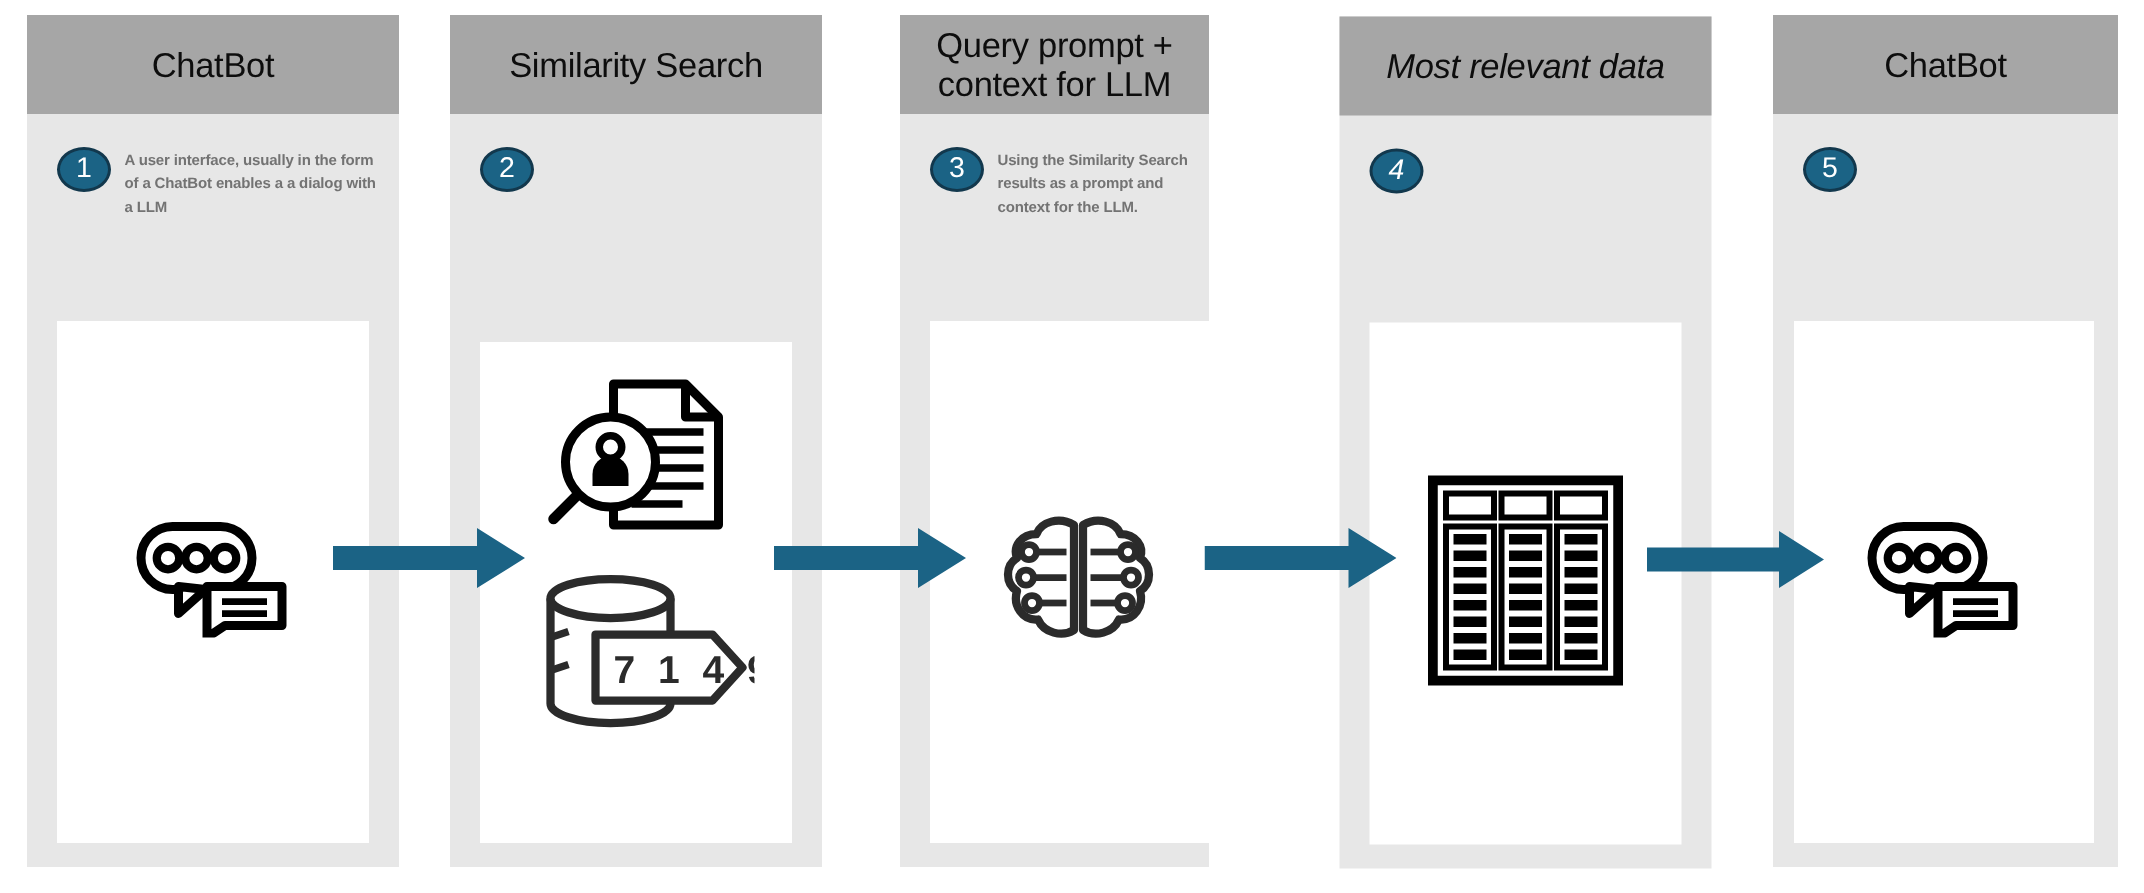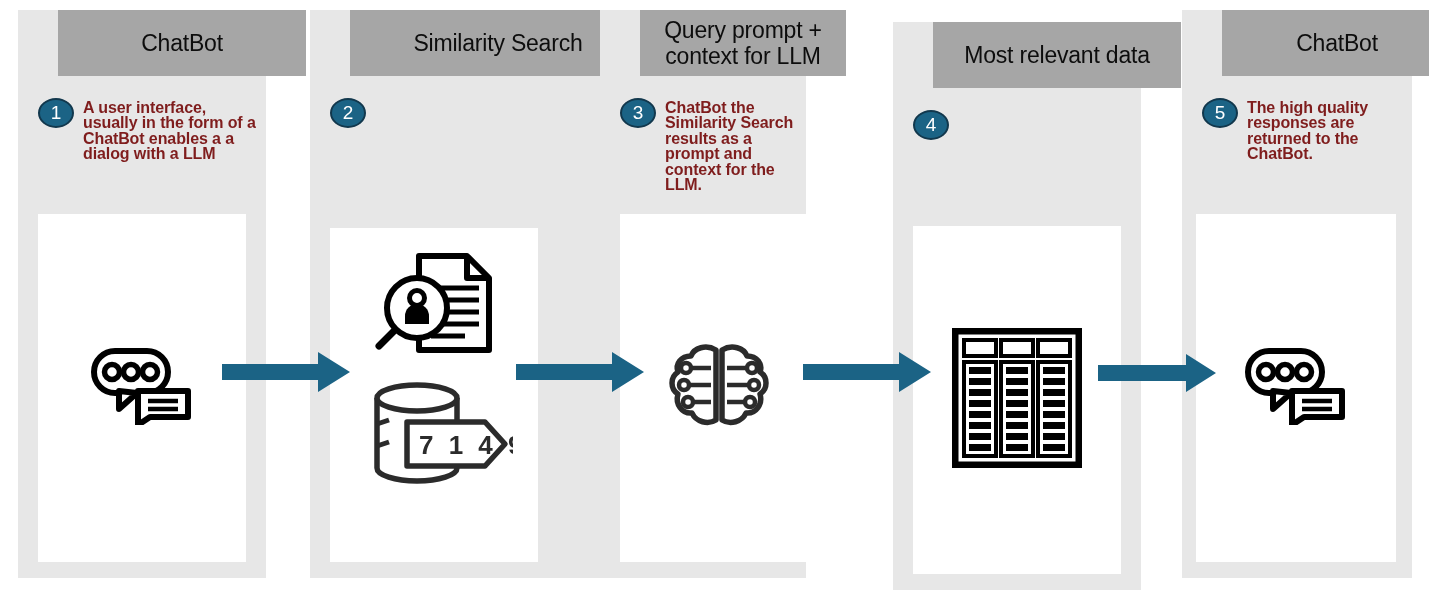--- a/index.html
+++ b/index.html
@@ -31,21 +31,20 @@
     top: 0;
     width: 100%;
     height: 66px;
     background: #a6a6a6;
     display: flex;
     align-items: center;
     justify-content: center;
     text-align: center;
     box-sizing: border-box;
     padding: 0 6px;
-    margin-left: 40px;
   }
   .panel-title {
     font-size: 23px;
     line-height: 26px;
     color: #0d0d0d;
     font-weight: 400;
     letter-spacing: -0.2px;
   }
 
   
@@ -72,23 +71,23 @@
     line-height: 26px;
     text-align: center;
     font-weight: 400;
     margin-right: 9px;
     display: flex;
     align-items: center;
     justify-content: center;
     box-sizing: border-box;
   }
   .step-desc {
-    font-size: 16px;
+    font-size: 10px;
     line-height: 15.4px;
-    color: #7f1d1d;
+    color: #737373;
     font-weight: 700;
     letter-spacing: -0.1px;
     padding-top: 2px;
   }
 
   
   .content-box {
     position: absolute;
     background: #ffffff;
     display: flex;
@@ -134,21 +133,21 @@
             <circle cx="60" cy="25" r="7.5" stroke="#000" stroke-width="5.5" fill="#fff"></circle>
             <path d="M48 44 H98 V70 H60 L48 78 V44 Z" fill="#fff" stroke="#000" stroke-width="6" stroke-linejoin="round"></path>
             <line x1="58" y1="54" x2="88" y2="54" stroke="#000" stroke-width="4.5"></line>
             <line x1="58" y1="62" x2="88" y2="62" stroke="#000" stroke-width="4.5"></line>
           </svg>
         </span>
       </div>
     </div>
   </div>
 
-  <div class="panel" style="left:310px; top:10px; width:296px; height:568px;">
+  <div class="panel" style="left:300px; top:10px; width:248px; height:568px;">
     <div class="panel-header">
       <div class="panel-title">Similarity Search</div>
     </div>
     <div class="step-row">
       <div class="badge">2</div>
     </div>
     <div class="content-box" style="left:20px; top:218px; width:208px; height:334px; justify-content:flex-start; padding-top:22px; box-sizing:border-box;">
       <div class="icon-stack" style="gap:20px;">
 
         <span>
@@ -180,21 +179,21 @@
       </div>
     </div>
   </div>
 
   <div class="panel" style="left:600px; top:10px; width:206px; height:568px;">
     <div class="panel-header">
       <div class="panel-title">Query prompt + context for LLM</div>
     </div>
     <div class="step-row">
       <div class="badge">3</div>
-      <div class="step-desc">ChatBot the Similarity Search results as a prompt and context for the LLM.</div>
+      <div class="step-desc">Using the Similarity Search results as a prompt and context for the LLM.</div>
     </div>
     <div class="content-box" style="left:20px; top:204px; width:198px; height:348px;">
       <div class="icon-stack">
 
         <span>
           <svg width="106" height="88" viewBox="0 0 106 88" fill="none">
             <path d="M50 8 C40 2 28 6 25 14 C15 14 9 22 12 30 C4 35 4 47 12 52 C9 62 16 72 26 71 C30 80 42 83 50 78 Z" fill="#fff" stroke="#2b2b2b" stroke-width="5.5" stroke-linejoin="round"></path>
             <path d="M56 8 C66 2 78 6 81 14 C91 14 97 22 94 30 C102 35 102 47 94 52 C97 62 90 72 80 71 C76 80 64 83 56 78 Z" fill="#fff" stroke="#2b2b2b" stroke-width="5.5" stroke-linejoin="round"></path>
             <line x1="45" y1="26" x2="24" y2="26" stroke="#2b2b2b" stroke-width="4.5"></line>
             <line x1="45" y1="43" x2="22" y2="43" stroke="#2b2b2b" stroke-width="4.5"></line>
@@ -207,21 +206,21 @@
             <line x1="61" y1="60" x2="80" y2="60" stroke="#2b2b2b" stroke-width="4.5"></line>
             <circle cx="86" cy="26" r="5" fill="#fff" stroke="#2b2b2b" stroke-width="4.5"></circle>
             <circle cx="88" cy="43" r="5" fill="#fff" stroke="#2b2b2b" stroke-width="4.5"></circle>
             <circle cx="84" cy="60" r="5" fill="#fff" stroke="#2b2b2b" stroke-width="4.5"></circle>
           </svg>
         </span>
       </div>
     </div>
   </div>
 
-  <div class="panel" style="left:893px; top:22px; width:248px; height:568px;">
+  <div class="panel" style="left:893px; top:11px; width:248px; height:568px;font-style:italic;">
     <div class="panel-header">
       <div class="panel-title">Most relevant data</div>
     </div>
     <div class="step-row">
       <div class="badge">4</div>
     </div>
     <div class="content-box" style="left:20px; top:204px; width:208px; height:348px;">
       <div class="icon-stack">
 
         <span>
@@ -266,21 +265,20 @@
       </div>
     </div>
   </div>
 
   <div class="panel" style="left:1182px; top:10px; width:230px; height:568px;">
     <div class="panel-header">
       <div class="panel-title">ChatBot</div>
     </div>
     <div class="step-row">
       <div class="badge">5</div>
-      <div class="step-desc">The high quality responses are returned to the ChatBot.</div>
     </div>
     <div class="content-box" style="left:14px; top:204px; width:200px; height:348px;">
       <div class="icon-stack">
         <span>
           <svg width="104" height="78" viewBox="0 0 104 78" fill="none">
             <rect x="4" y="4" width="74" height="42" rx="21" ry="21" stroke="#000" stroke-width="6" fill="#fff"></rect>
             <path d="M29 44 L29 62 L47 46 Z" fill="#fff" stroke="#000" stroke-width="6" stroke-linejoin="round"></path>
             <circle cx="22" cy="25" r="7.5" stroke="#000" stroke-width="5.5" fill="#fff"></circle>
             <circle cx="41" cy="25" r="7.5" stroke="#000" stroke-width="5.5" fill="#fff"></circle>
             <circle cx="60" cy="25" r="7.5" stroke="#000" stroke-width="5.5" fill="#fff"></circle>

